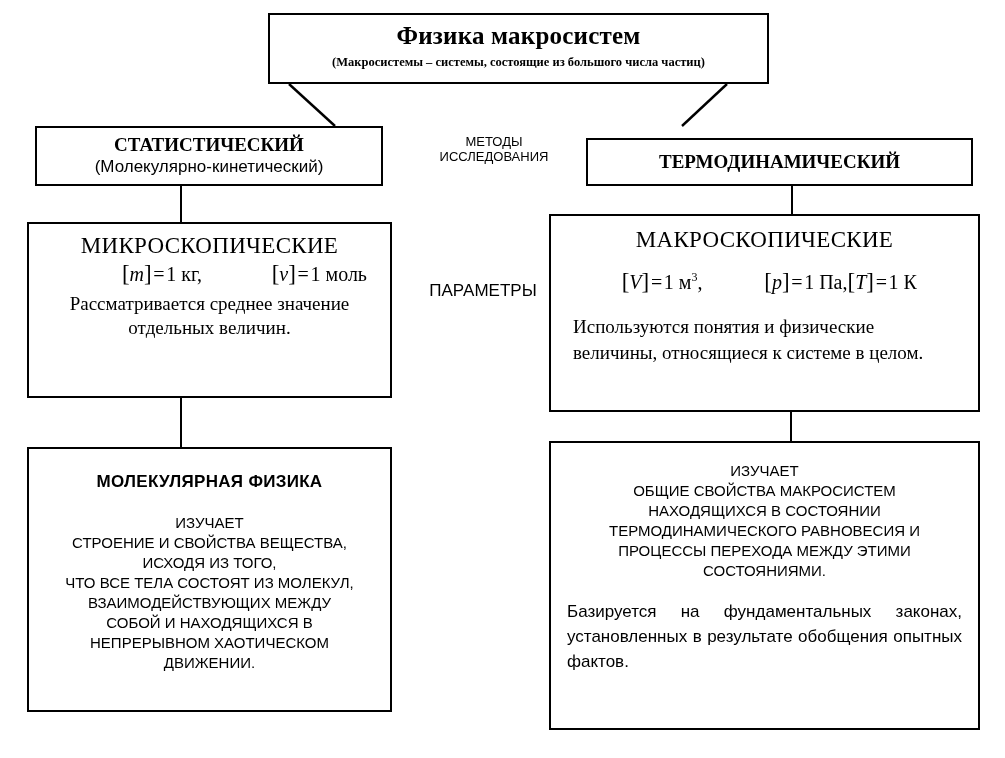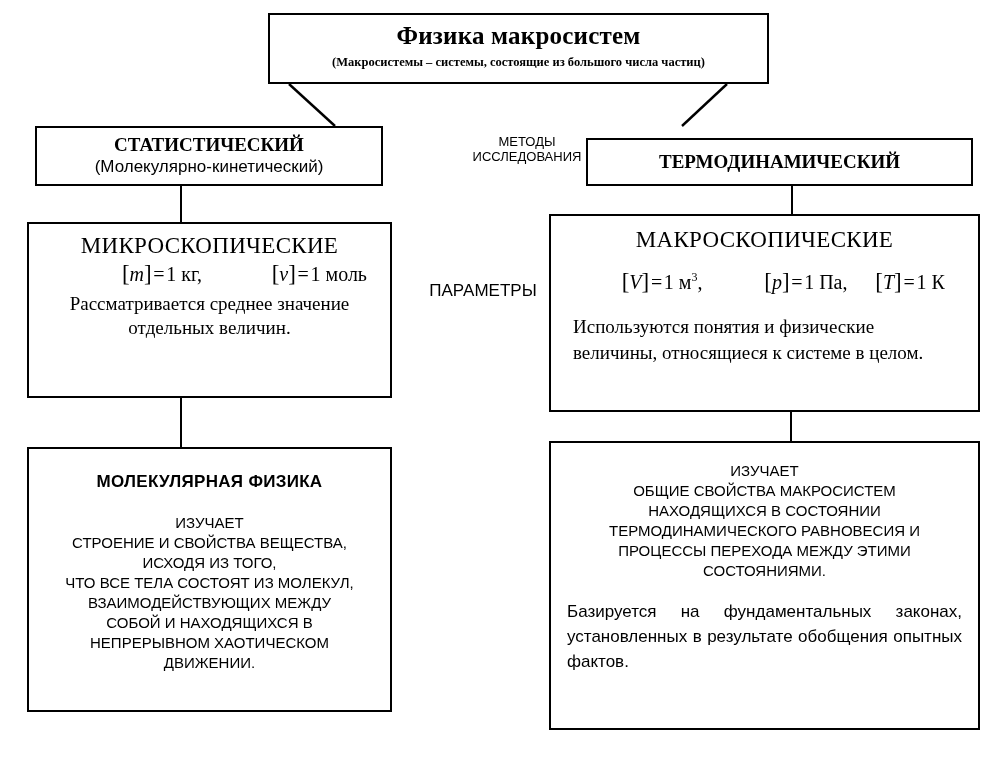--- a/index.html
+++ b/index.html
@@ -74,21 +74,21 @@
     text-align: center;
     font-weight: bold;
     font-size: 19px;
     line-height: 22px;
     padding-top: 11px;
   }
 
   
   #methods-label {
     position: absolute;
-    left: 457px; top: 134px; width: 140px;
+    left: 424px; top: 134px; width: 140px;
     text-align: center;
     font-family: "Liberation Sans", sans-serif;
     font-size: 13px;
     line-height: 15px;
     z-index: 3;
   }
   #params-label {
     position: absolute;
     left: 403px; top: 281px; width: 160px;
     text-align: center;
@@ -216,21 +216,21 @@
   <div class="box" id="macro-box">
     <div class="param-head serif" style="padding-top:10px;">МАКРОСКОПИЧЕСКИЕ</div>
 
     <div class="formula-row" style="padding-top:2px;">
       <span class="f" style="width:146px; text-align:right;">
         <span class="brk">[</span><span class="var">V</span><span class="brk">]</span> = <span>1 м</span><sup style="font-size:12px;">3</sup><span>,</span>
       </span>
       <span class="f" style="width:145px; text-align:right;">
         <span class="brk">[</span><span class="var">p</span><span class="brk">]</span> = <span>1 Па,</span>
       </span>
-      <span class="f" style="width:125px; text-align:center;margin-top:12px;">
+      <span class="f" style="width:125px; text-align:left;margin-top:12px;">
         <span class="brk">[</span><span class="var">T</span><span class="brk">]</span> = <span>1 К</span>
       </span>
     </div>
 
     <div id="macro-desc" class="serif">Используются понятия и физические величины, относящиеся к системе в целом.</div>
   </div>
 
   <div class="box" id="molphys-box">
     <div class="bottom-title">МОЛЕКУЛЯРНАЯ ФИЗИКА</div>
     <div class="bottom-body">

